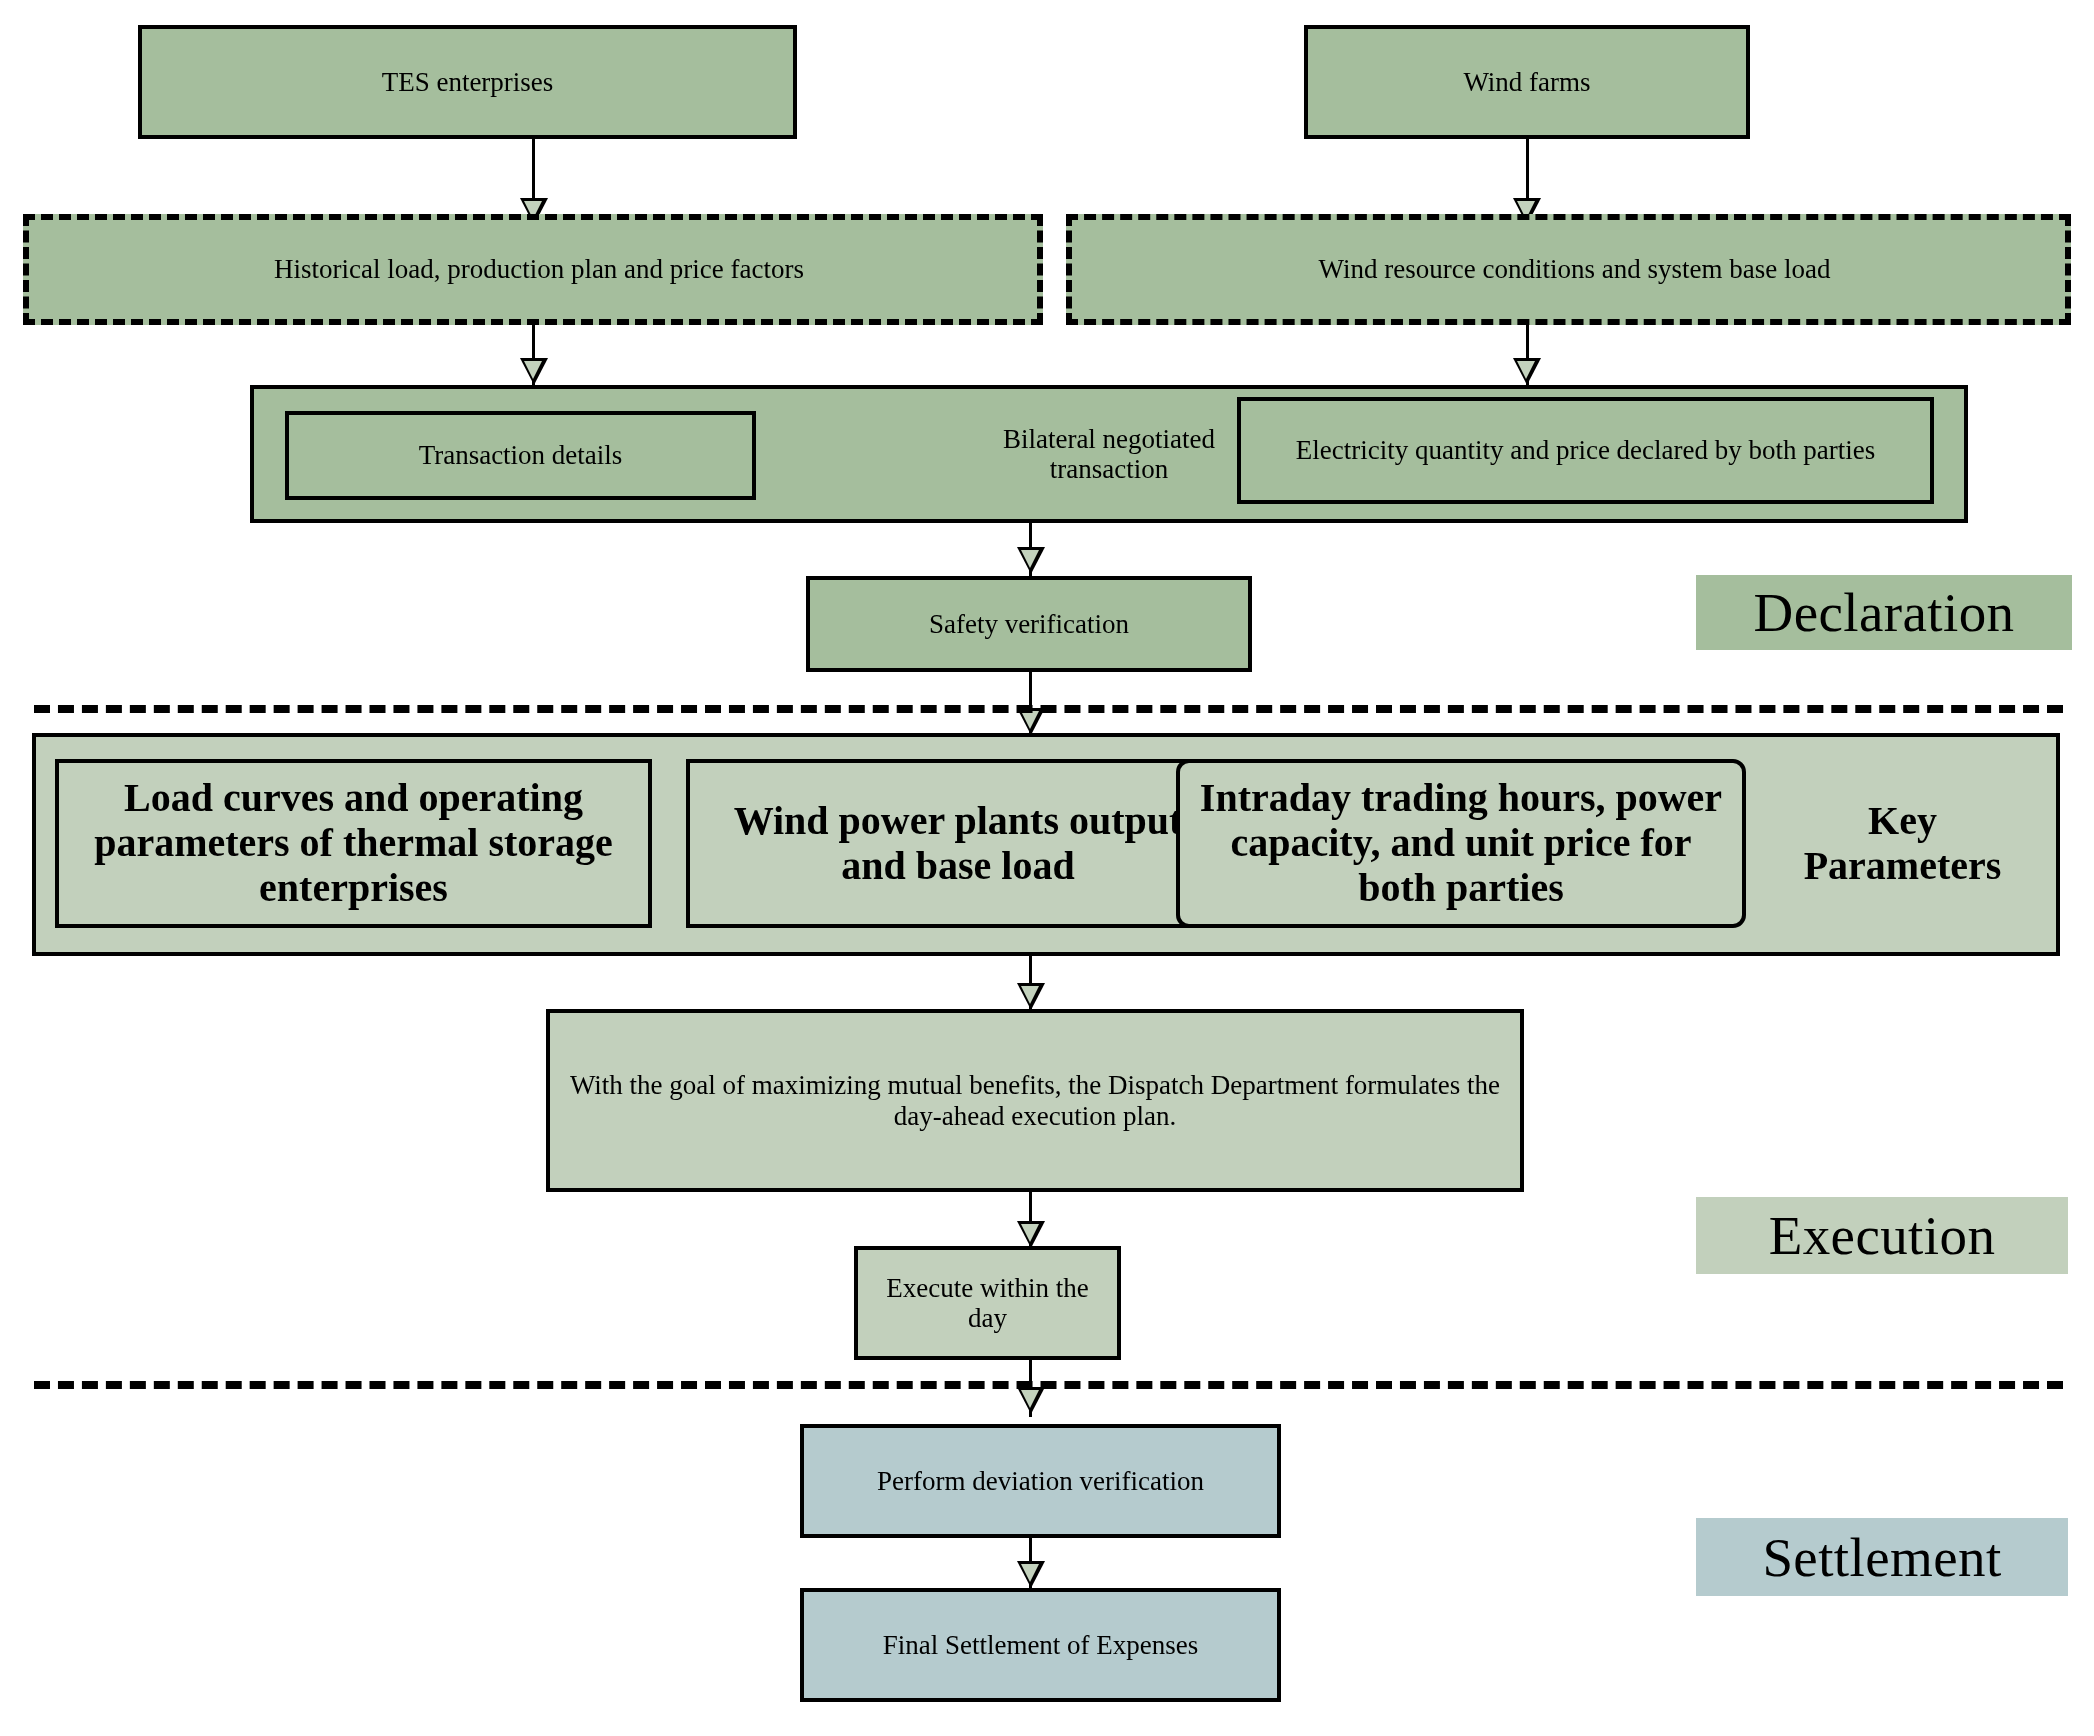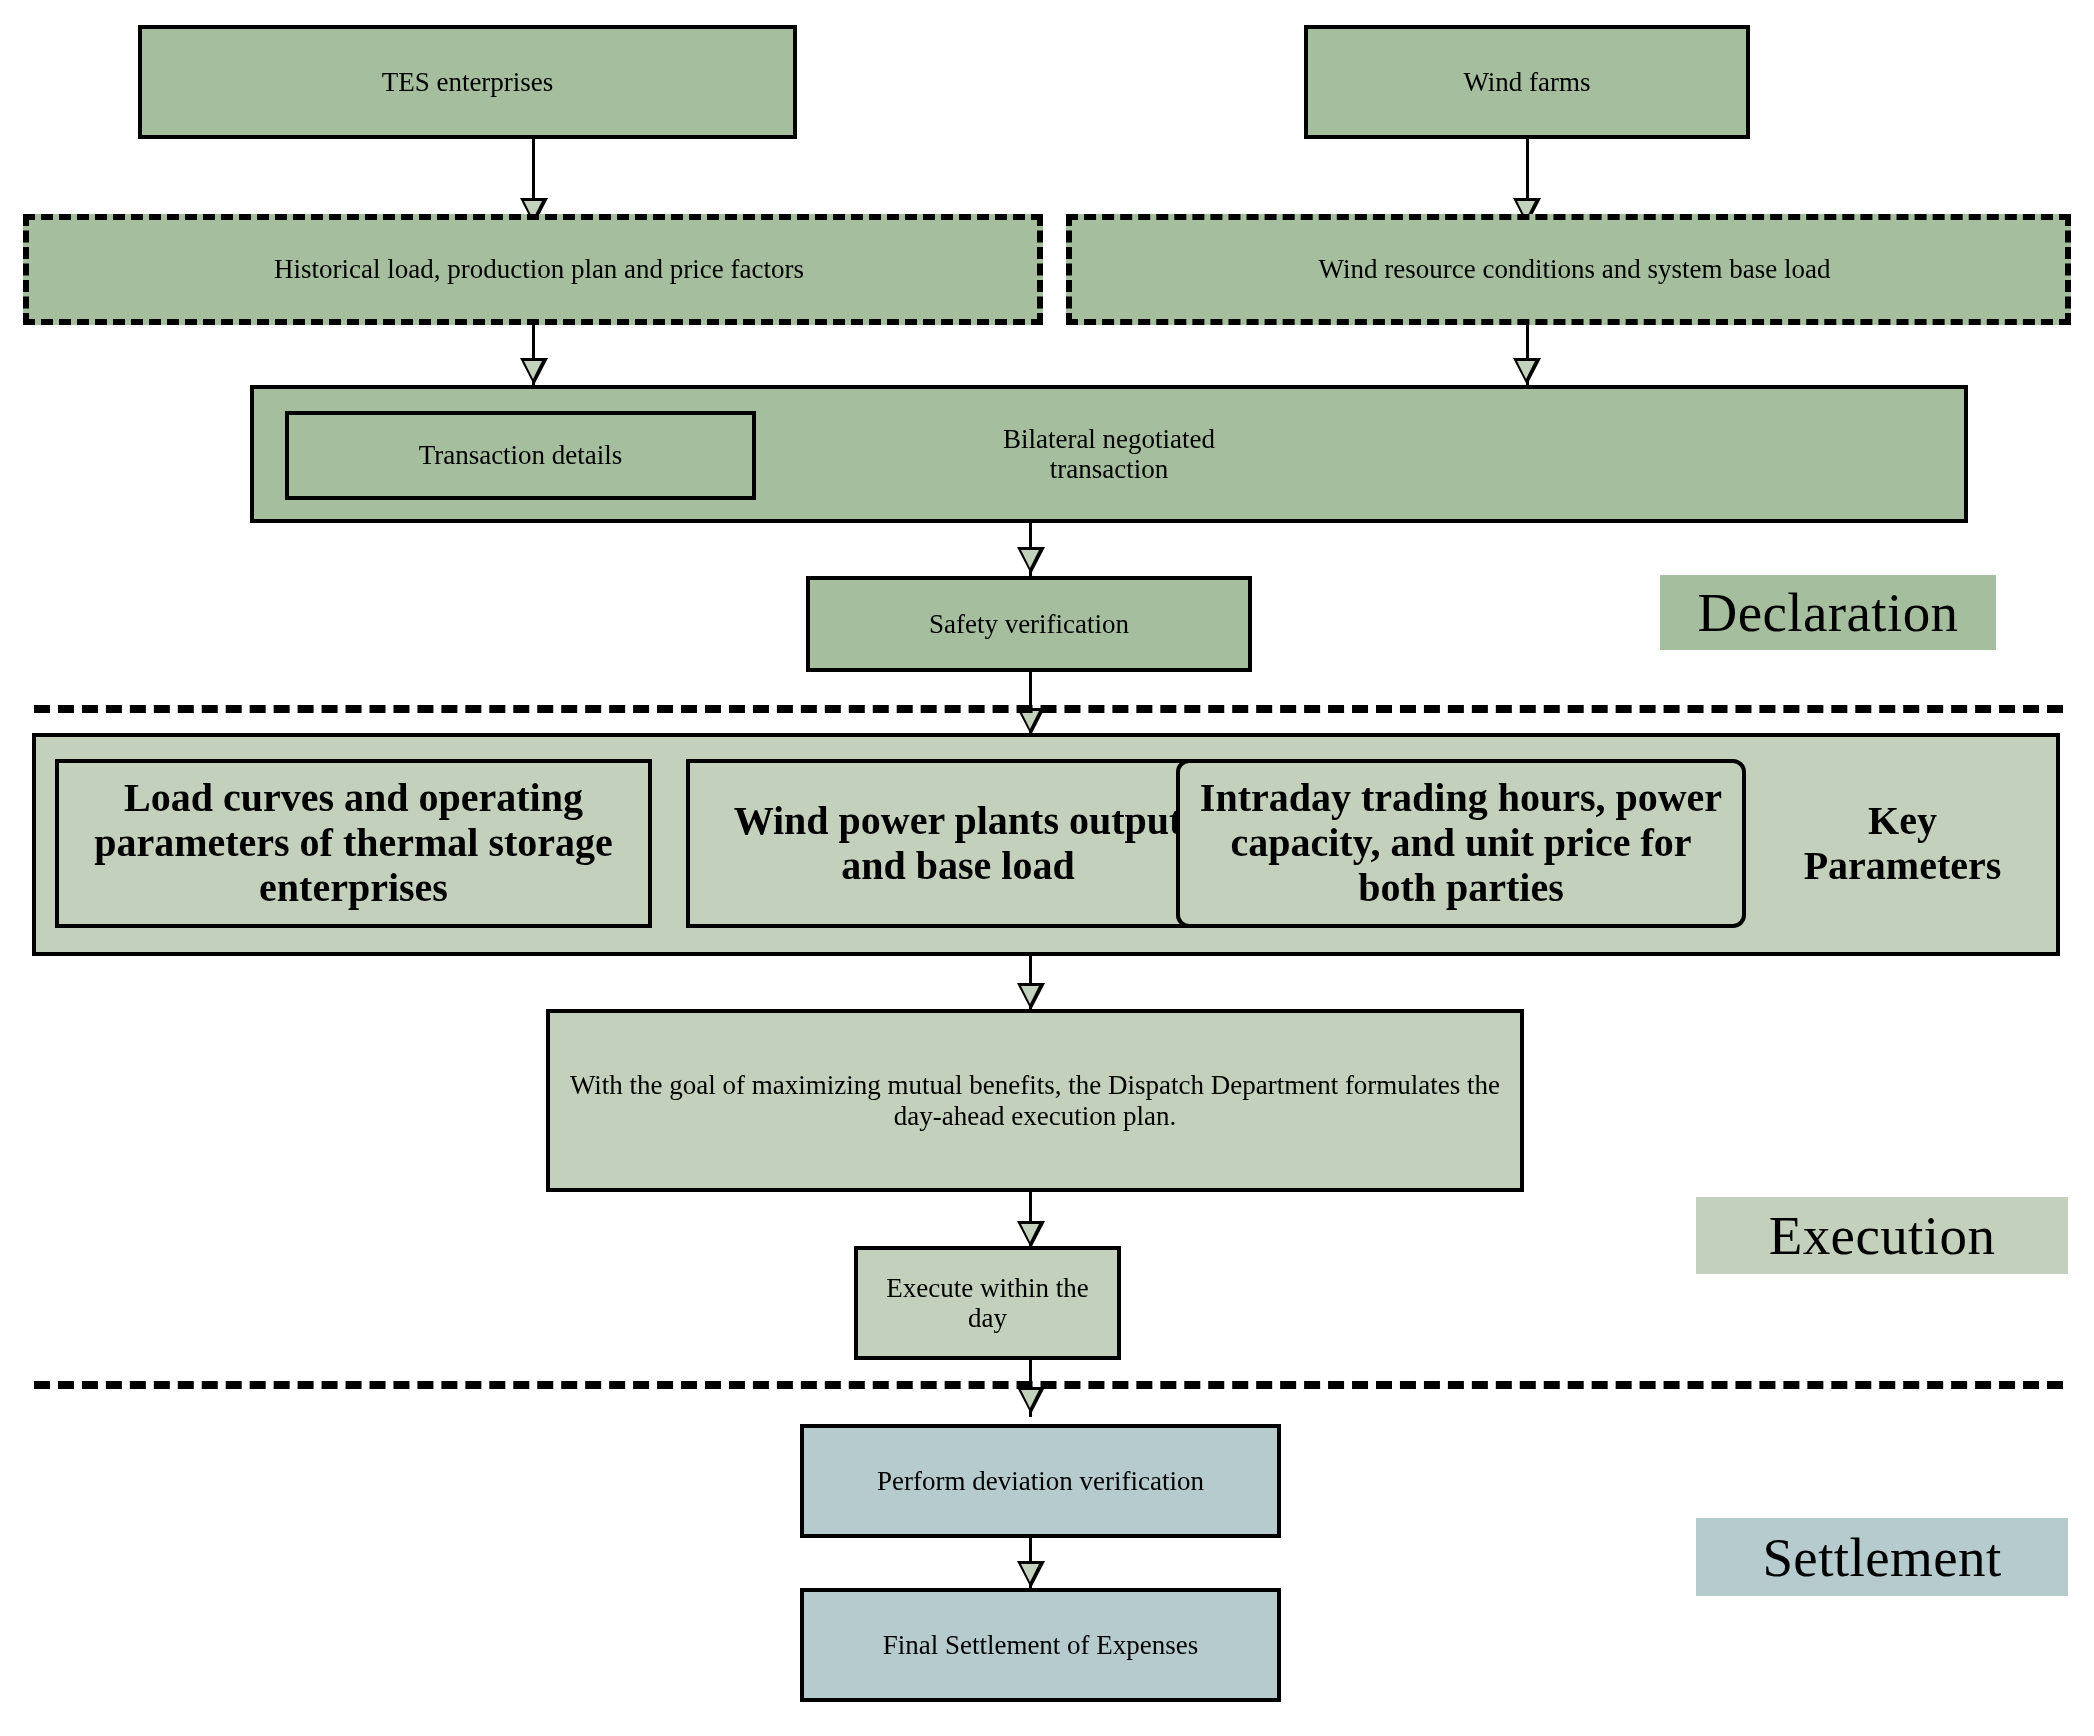--- a/index.html
+++ b/index.html
@@ -115,27 +115,28 @@
   <div class="arrowhead" style="left:520px; top:358px;"></div>
 
   <div class="conn" style="left:1526px; top:325px; height:61px;"></div>
   <div class="arrowhead" style="left:1513px; top:358px;"></div>
 
   <div class="node fs-big" style="left:250px; top:385px; width:1718px; height:138px; align-items:center; justify-content:center;">Bilateral negotiated
 transaction</div>
 
   <div class="node fs-big" style="left:285px; top:411px; width:471px; height:89px; border-width:4.5px;">Transaction details</div>
 
+  <div class="node fs-big" style="left:1237px; top:397px; width:697px; height:107px; border-width:4.5px;">Electricity quantity and price declared by both parties</div>
 
   <div class="conn" style="left:1029px; top:523px; height:53px;"></div>
   <div class="arrowhead" style="left:1017px; top:547px;"></div>
 
   <div class="node fs-big" style="left:806px; top:576px; width:446px; height:96px;">Safety verification</div>
 
-  <div class="section-tag" style="left:1660px; top:575px; width:336px; height:75px;">Declaration</div>
+  <div class="section-tag" style="left:1696px; top:575px; width:376px; height:75px;">Declaration</div>
 
   <div class="conn" style="left:1029px; top:672px; height:64px;"></div>
   <div class="arrowhead" style="left:1017px; top:708px;"></div>
 
   <div class="divider" style="left:34px; top:705px; width:2029px;"></div>
 
   <div class="node light fs-big nb" style="left:32px; top:733px; width:2028px; height:223px; border:4.5px solid #000000;"></div>
 
   <div class="node light fs-small" style="left:55px; top:759px; width:597px; height:169px; border-width:4.5px;">Load curves and operating parameters of thermal storage enterprises</div>
 

